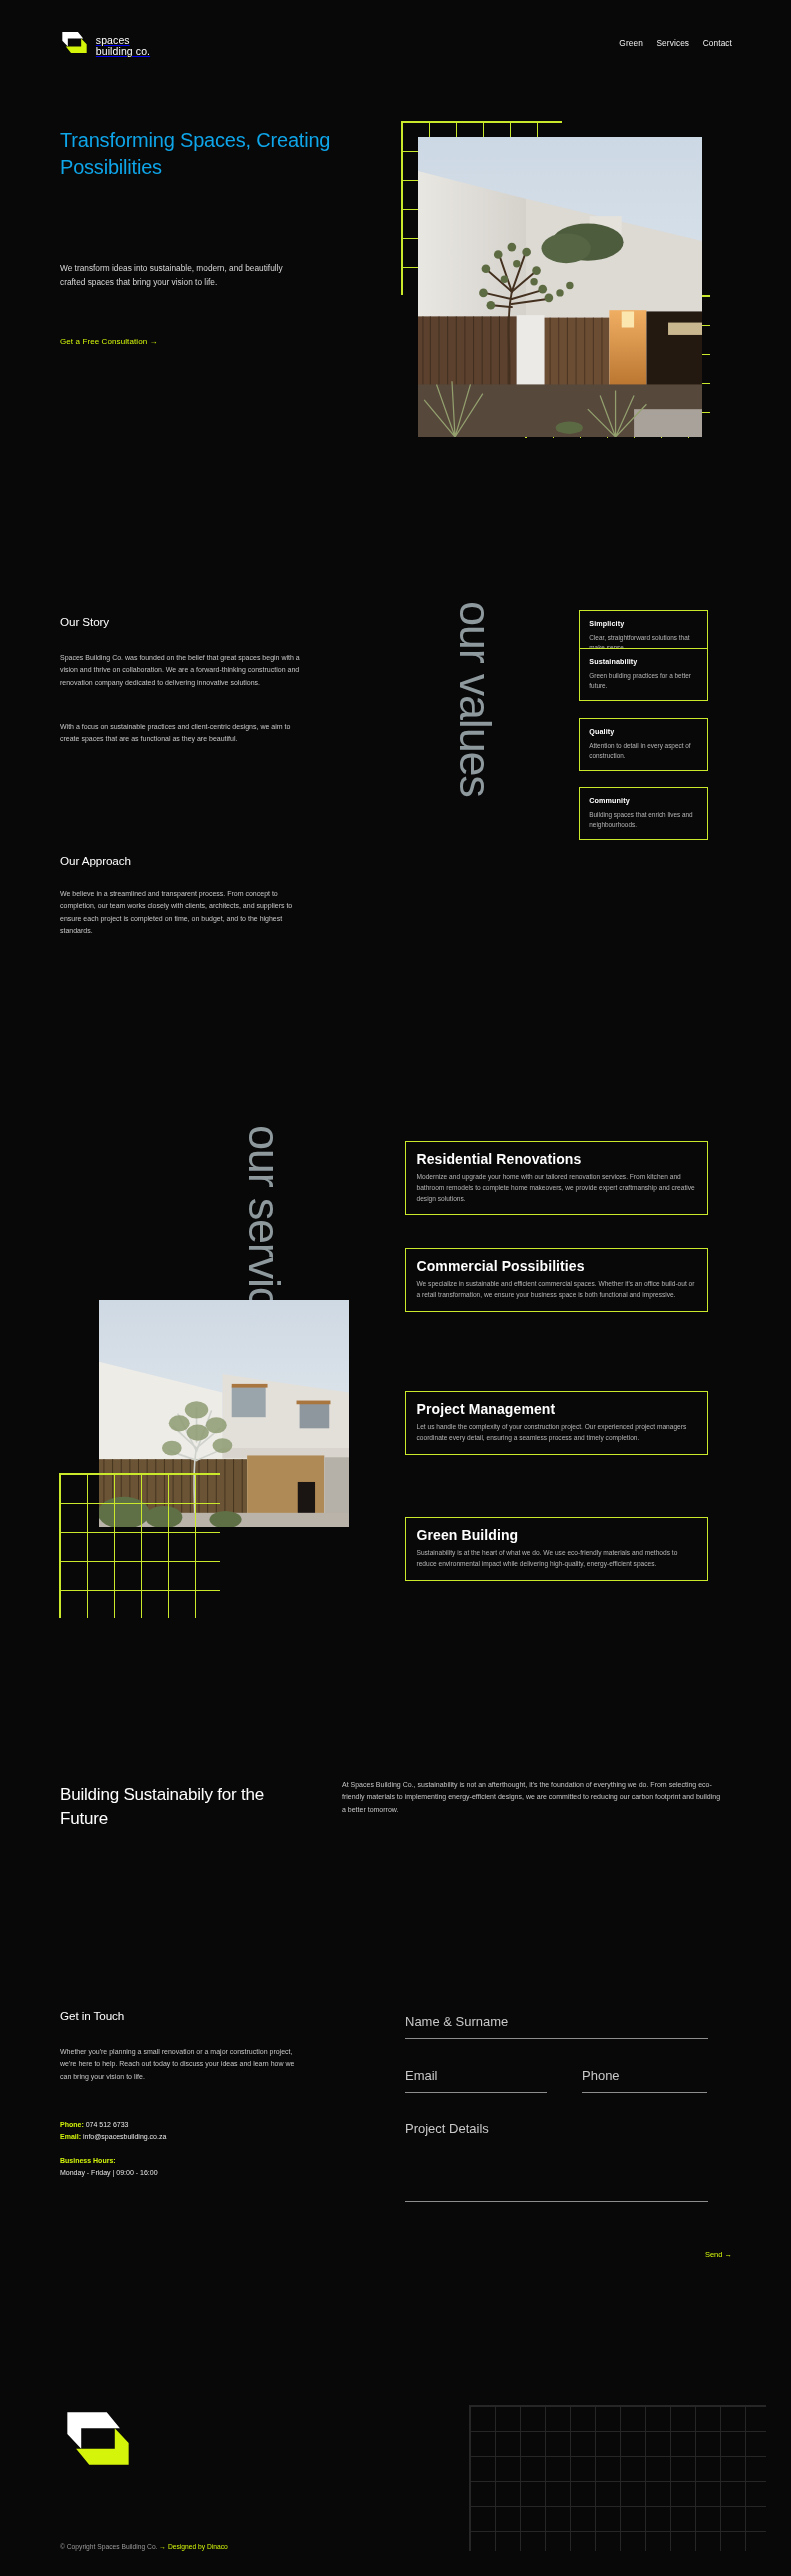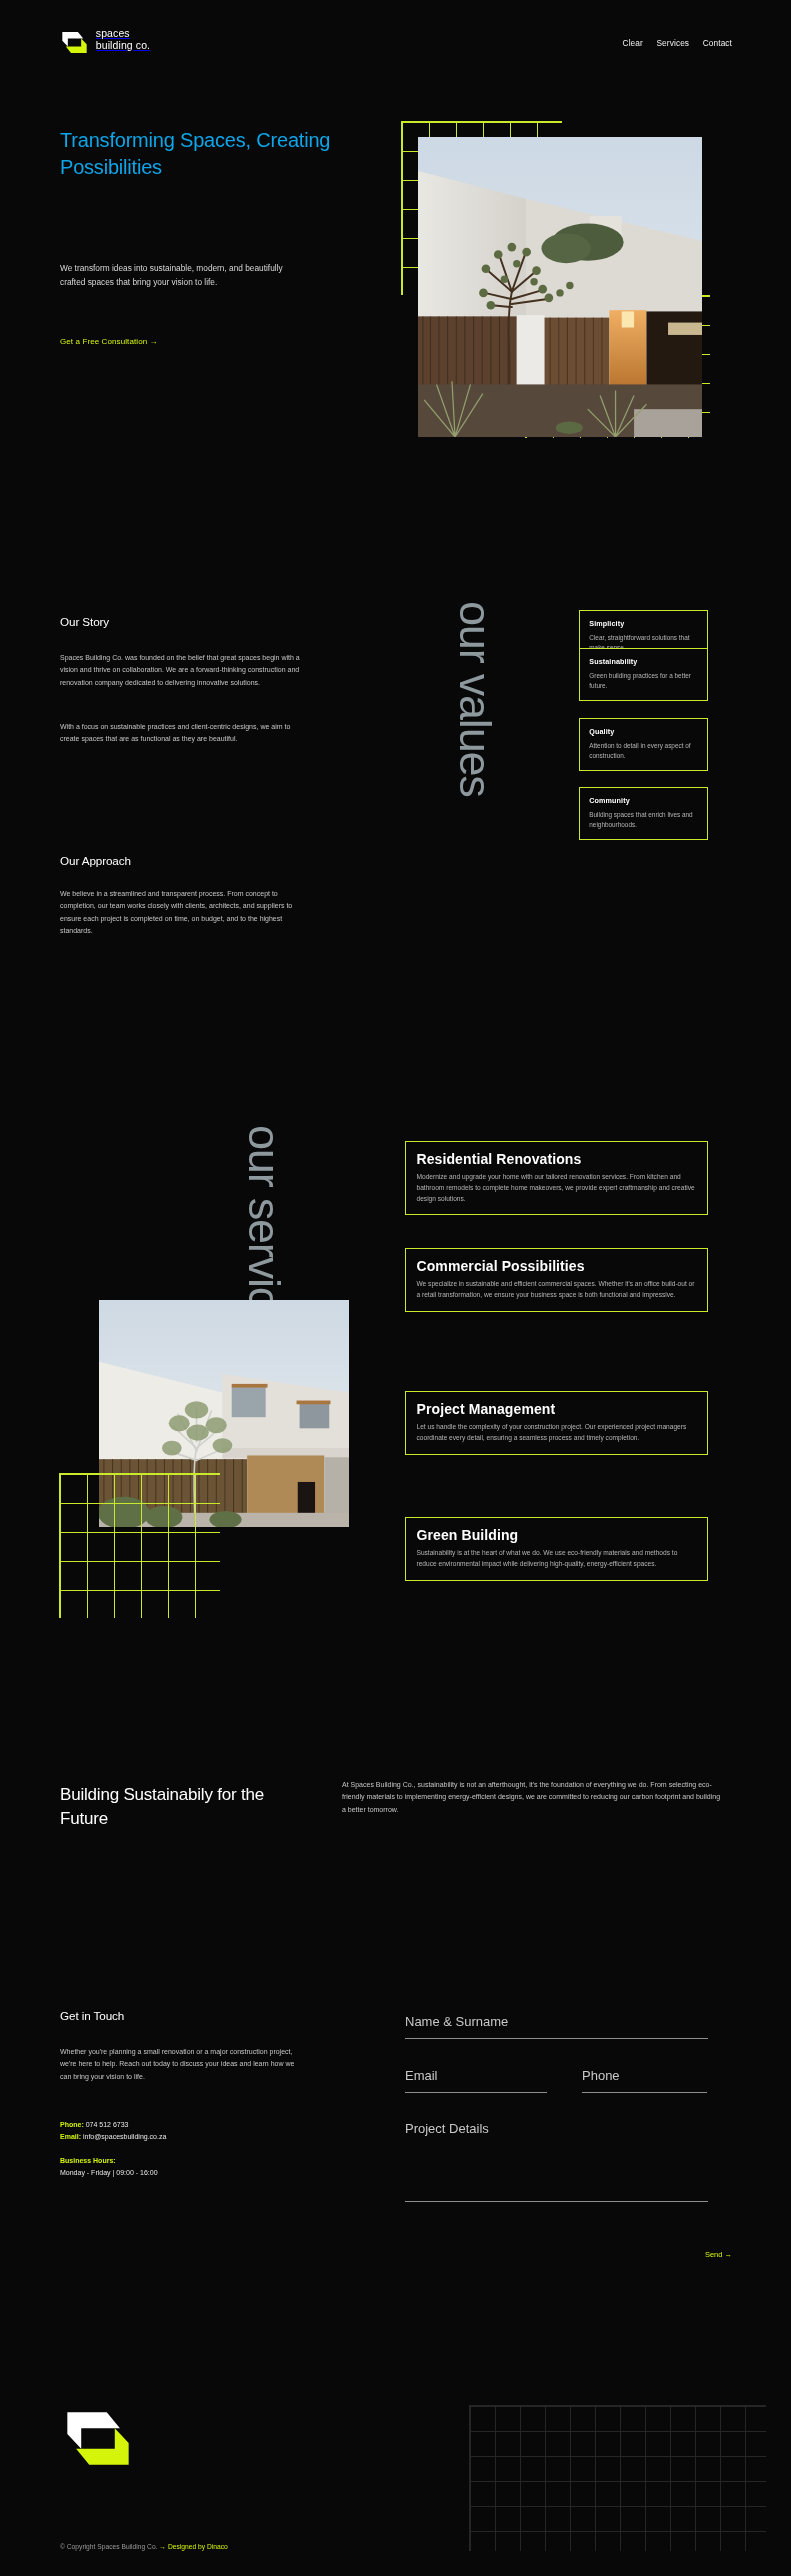--- a/index.html
+++ b/index.html
@@ -6,21 +6,21 @@
   html, body {
     background:#080808;
     width:791px;
     font-family:"Liberation Sans", sans-serif;
     -webkit-font-smoothing:antialiased;
   }
   .page { position:relative; width:791px; height:2576px; overflow:hidden; background:#080808; }
 
   
   .header { position:absolute; top:0; left:0; width:791px; height:74px; }
-  .logo-wrap { position:absolute; left:60px; top:28.4px; display:flex; align-items:flex-start; gap:6.8px; }
+  .logo-wrap { position:absolute; left:60px; top:28.4px; display:flex; align-items:flex-end; gap:6.8px; }
   .logo-mark { width:29px; height:29px; position:relative; flex:none; }
   .logo-name { display:flex; flex-direction:column; line-height:1.08; }
   .logo-name span { color:#fff; font-size:10.5px; letter-spacing:0.1px; font-weight:400; }
   .nav { position:absolute; right:59px; top:38px; display:flex; gap:13.6px; }
   .nav a { color:#f2f2f2; font-size:8.3px; text-decoration:none; letter-spacing:0.1px; }
 
   
   .hero-title { position:absolute; left:60px; top:127px; width:284px;
     color:#0ea5e9; font-size:20px; line-height:1.33; font-weight:400; letter-spacing:-0.2px; }
   .hero-sub { position:absolute; left:60px; top:262px; width:247px;
@@ -111,21 +111,21 @@
           <polygon points="8,14 62,14 80,36 27,36 27,64 8,44" fill="#ffffff"></polygon>
           <polygon points="92,86 38,86 20,64 73,64 73,36 92,56" fill="#d4f50a"></polygon>
         </svg>
       </span>
       <span class="logo-name">
         <span>spaces</span>
         <span>building co.</span>
       </span>
     </a>
     <nav class="nav">
-      <a href="#">Clear</a>
+      <a href="#">Green</a>
       <a href="#">Services</a>
       <a href="#">Contact</a>
     </nav>
   </div>
 
   <h1 class="hero-title">Transforming Spaces, Creating Possibilities</h1>
   <p class="hero-sub">We transform ideas into sustainable, modern, and beautifully crafted spaces that bring your vision to life.</p>
   <a class="hero-cta" href="#">Get a Free Consultation →</a>
 
   <div class="grid-deco hero-grid-a"></div>

